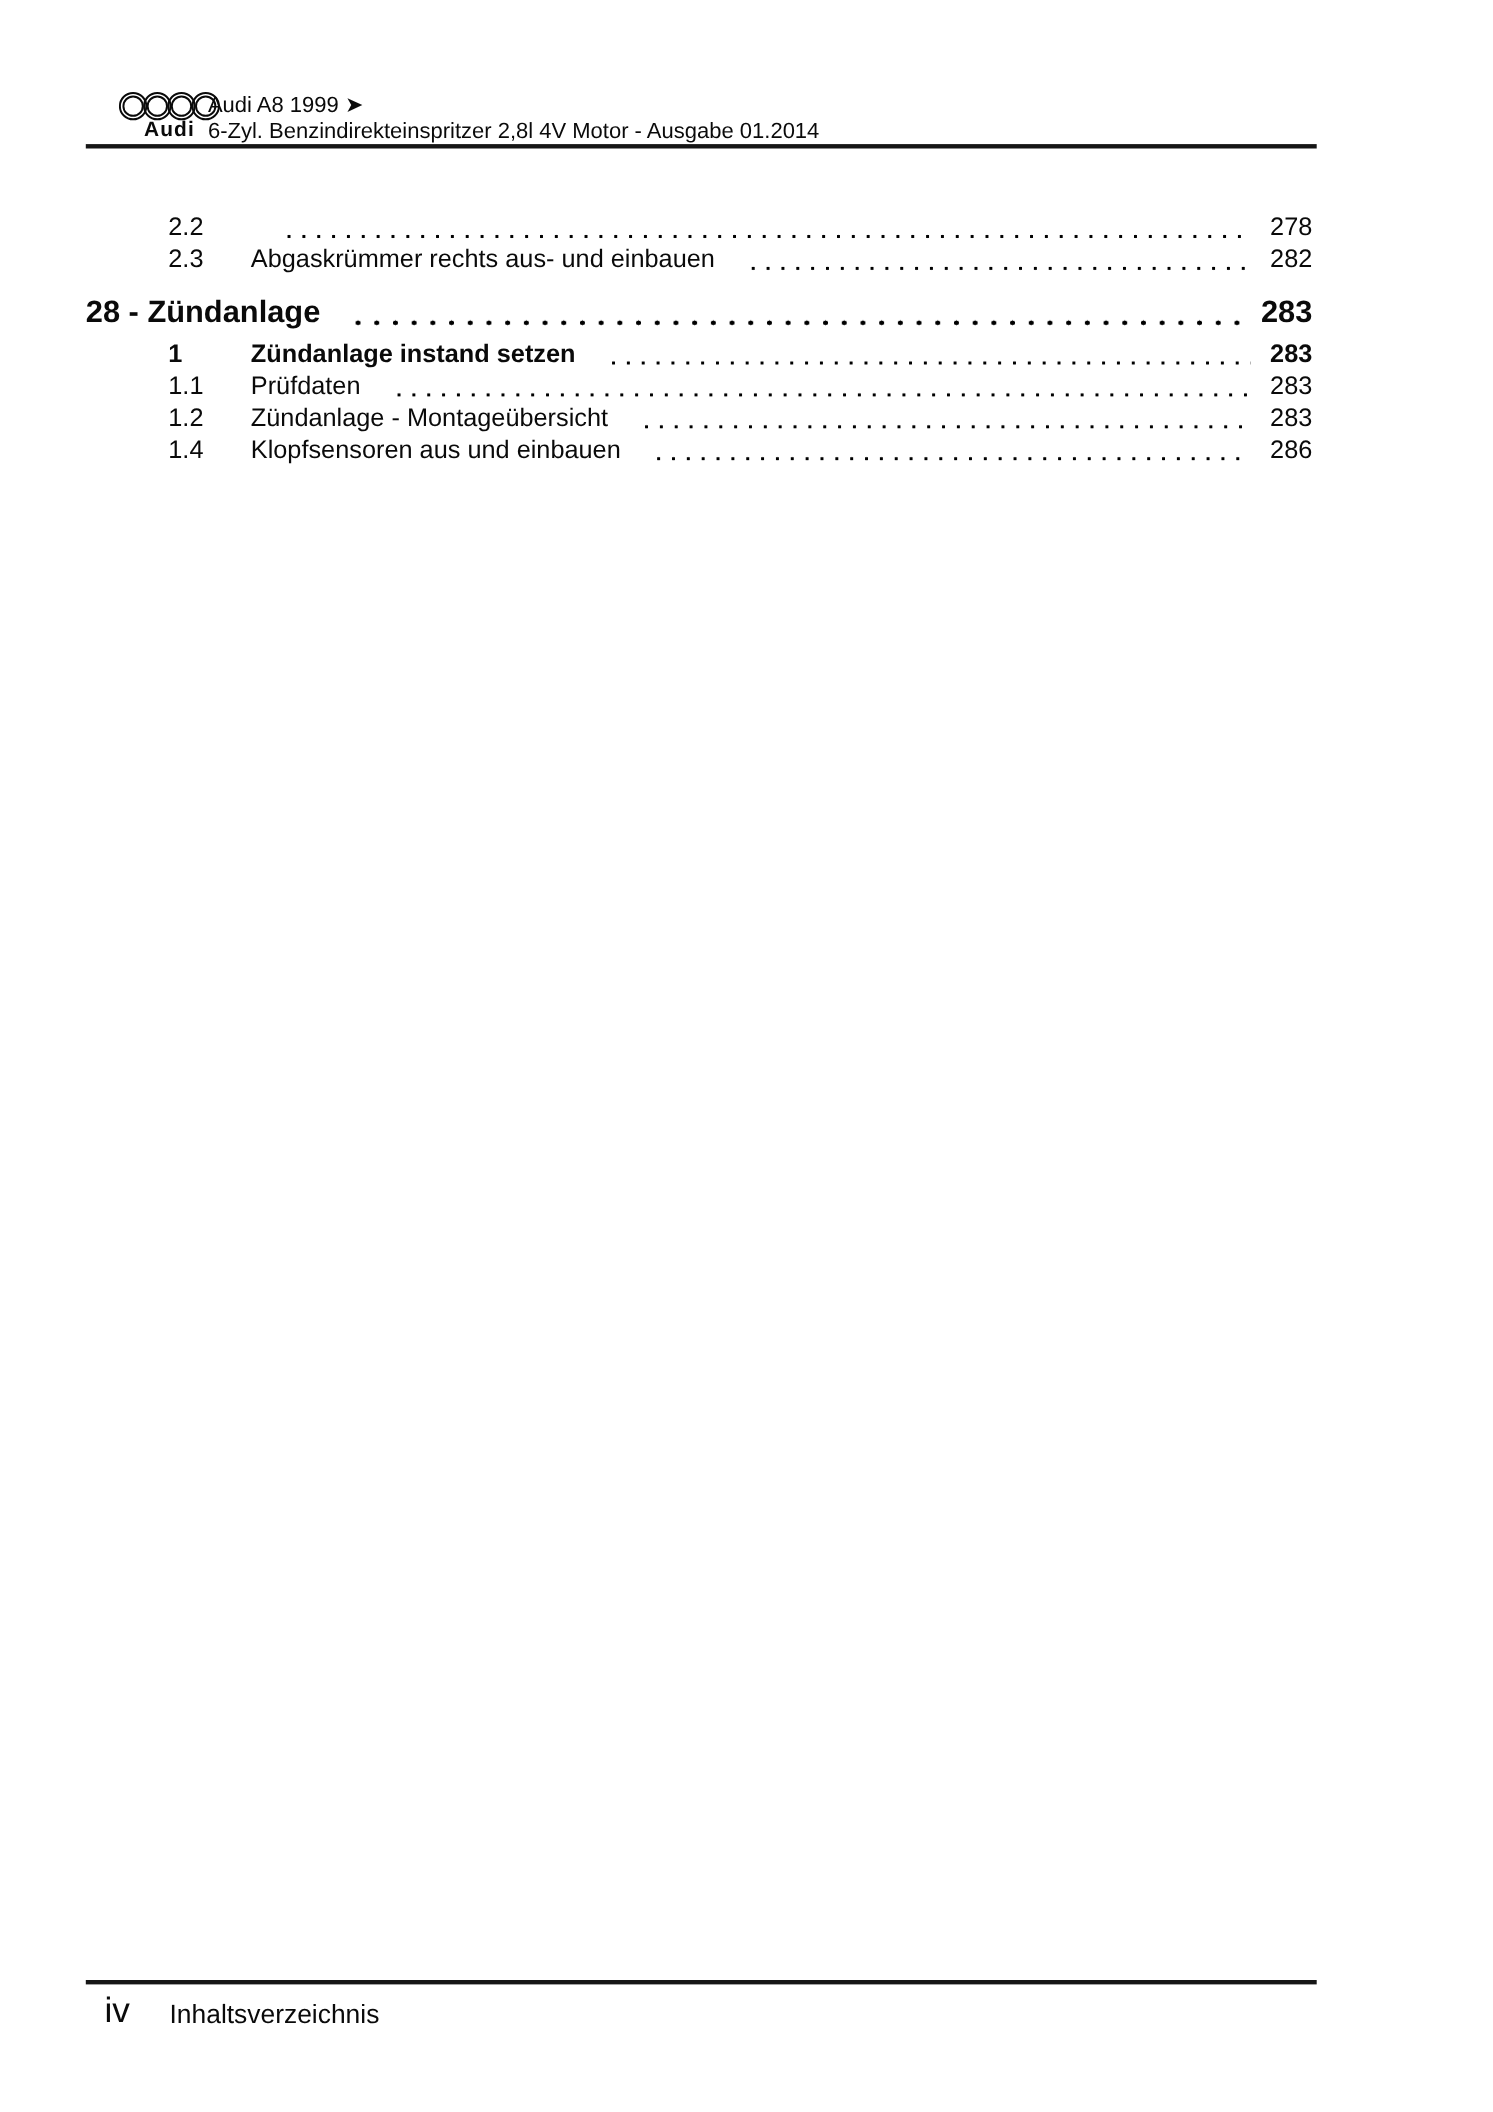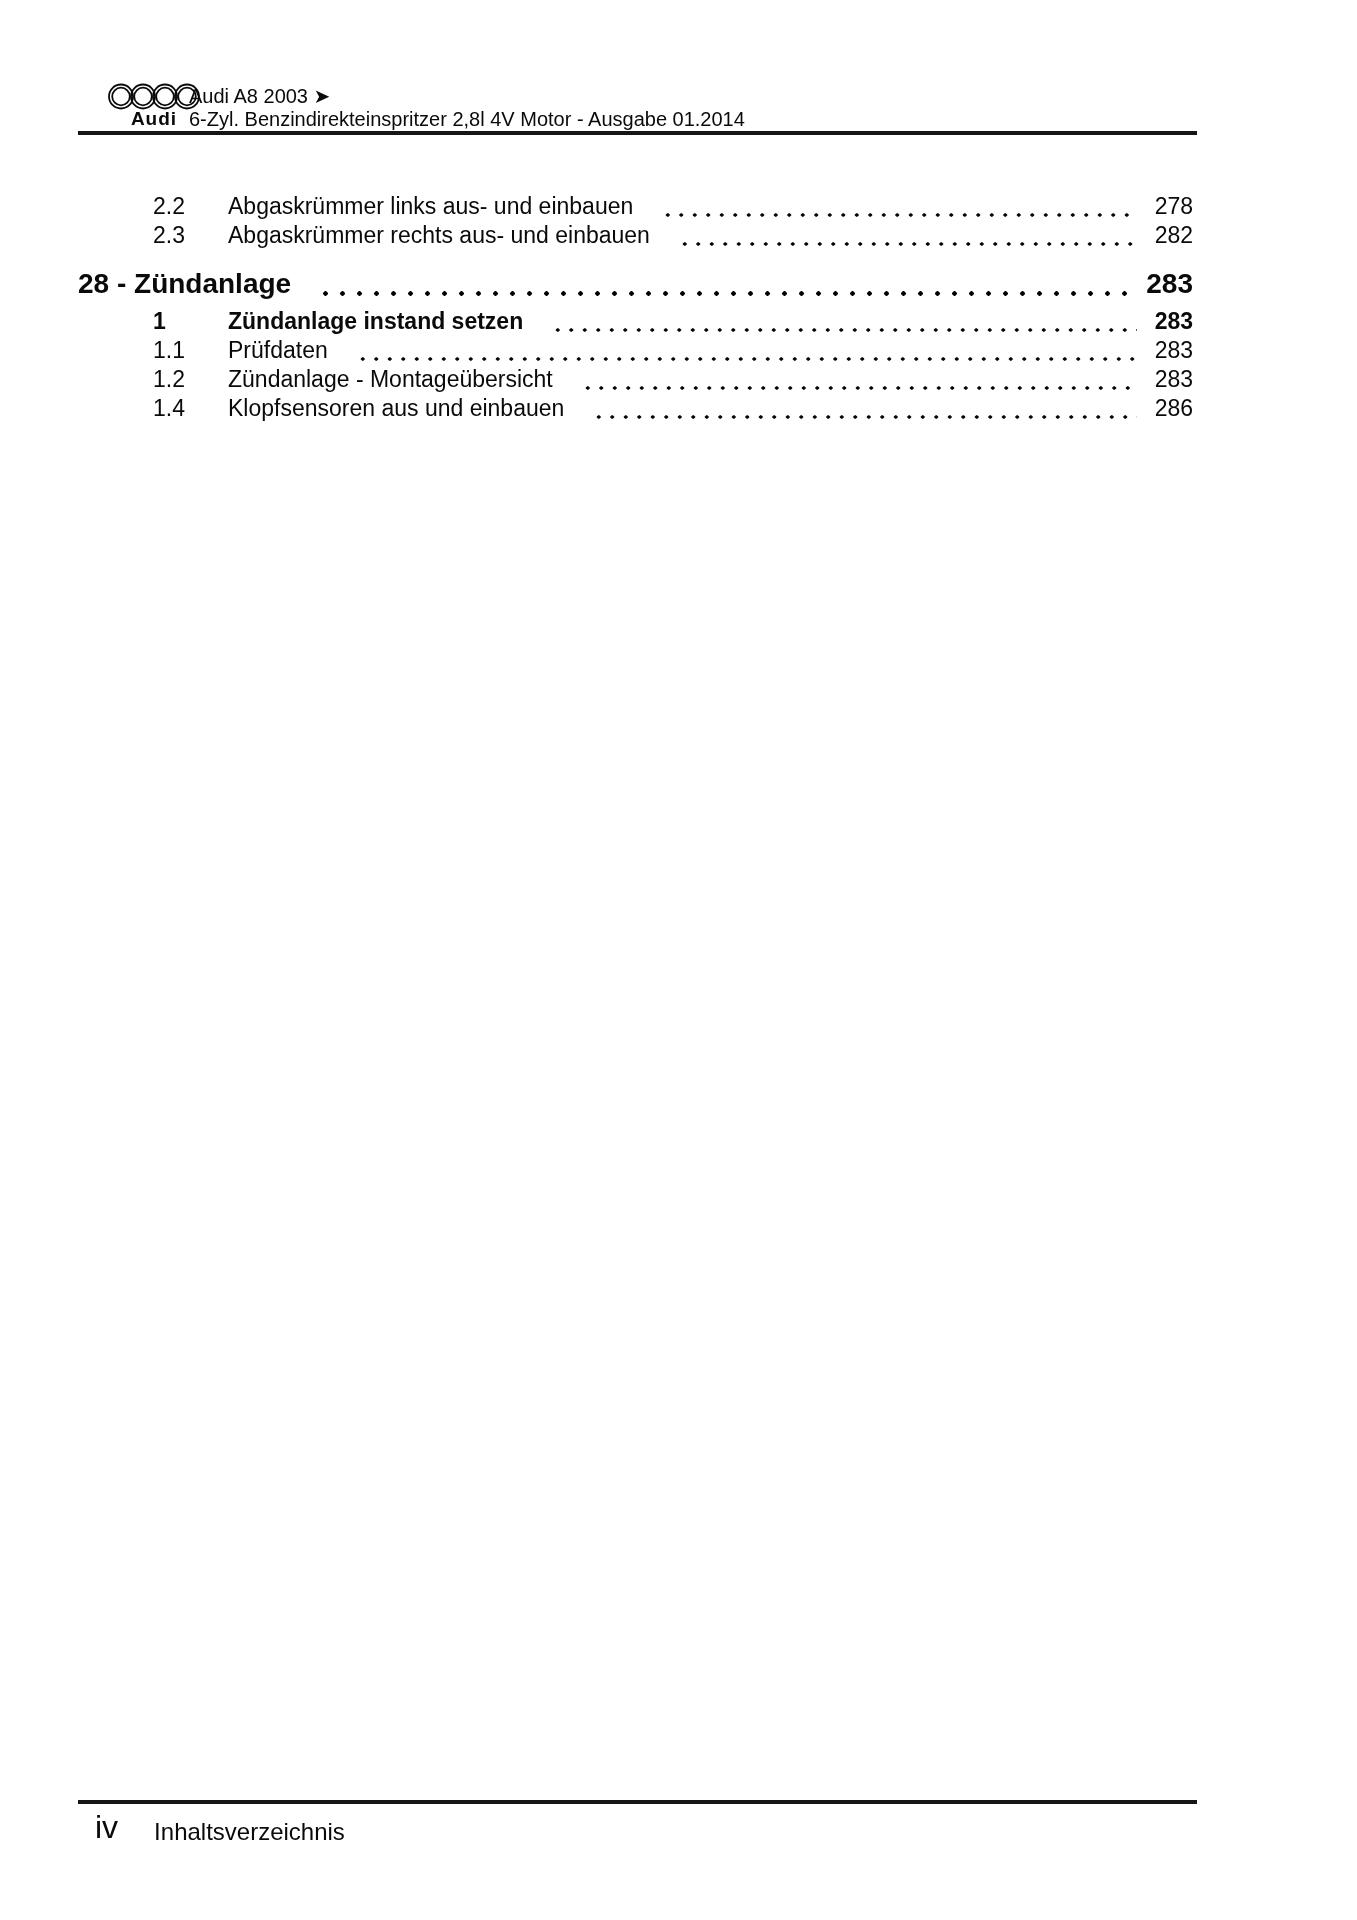--- a/index.html
+++ b/index.html
@@ -92,31 +92,30 @@
       <circle cx="35" cy="13.5" r="8.8" stroke-width="1.8"></circle>
       <circle cx="57" cy="13.5" r="12" stroke-width="1.8"></circle>
       <circle cx="57" cy="13.5" r="8.8" stroke-width="1.8"></circle>
       <circle cx="79" cy="13.5" r="12" stroke-width="1.8"></circle>
       <circle cx="79" cy="13.5" r="8.8" stroke-width="1.8"></circle>
     </svg>
     <div class="wordmark">Audi</div>
   </div>
 
   <div class="header-text">
-    <div class="ht-line">Audi A8 2003 ➤</div>
+    <div class="ht-line">Audi A8 1999 ➤</div>
     <div class="ht-line">6-Zyl. Benzindirekteinspritzer 2,8l 4V Motor - Ausgabe 01.2014</div>
   </div>
 
   <div class="header-rule"></div>
 
   <div class="toc">
 
     <div class="toc-row">
       <span class="num">2.2</span>
-      <span class="title">Abgaskrümmer links aus- und einbauen</span>
       <span class="leader"></span>
       <span class="pagenum">278</span>
     </div>
     <div class="toc-row">
       <span class="num">2.3</span>
       <span class="title">Abgaskrümmer rechts aus- und einbauen</span>
       <span class="leader"></span>
       <span class="pagenum">282</span>
     </div>
 

